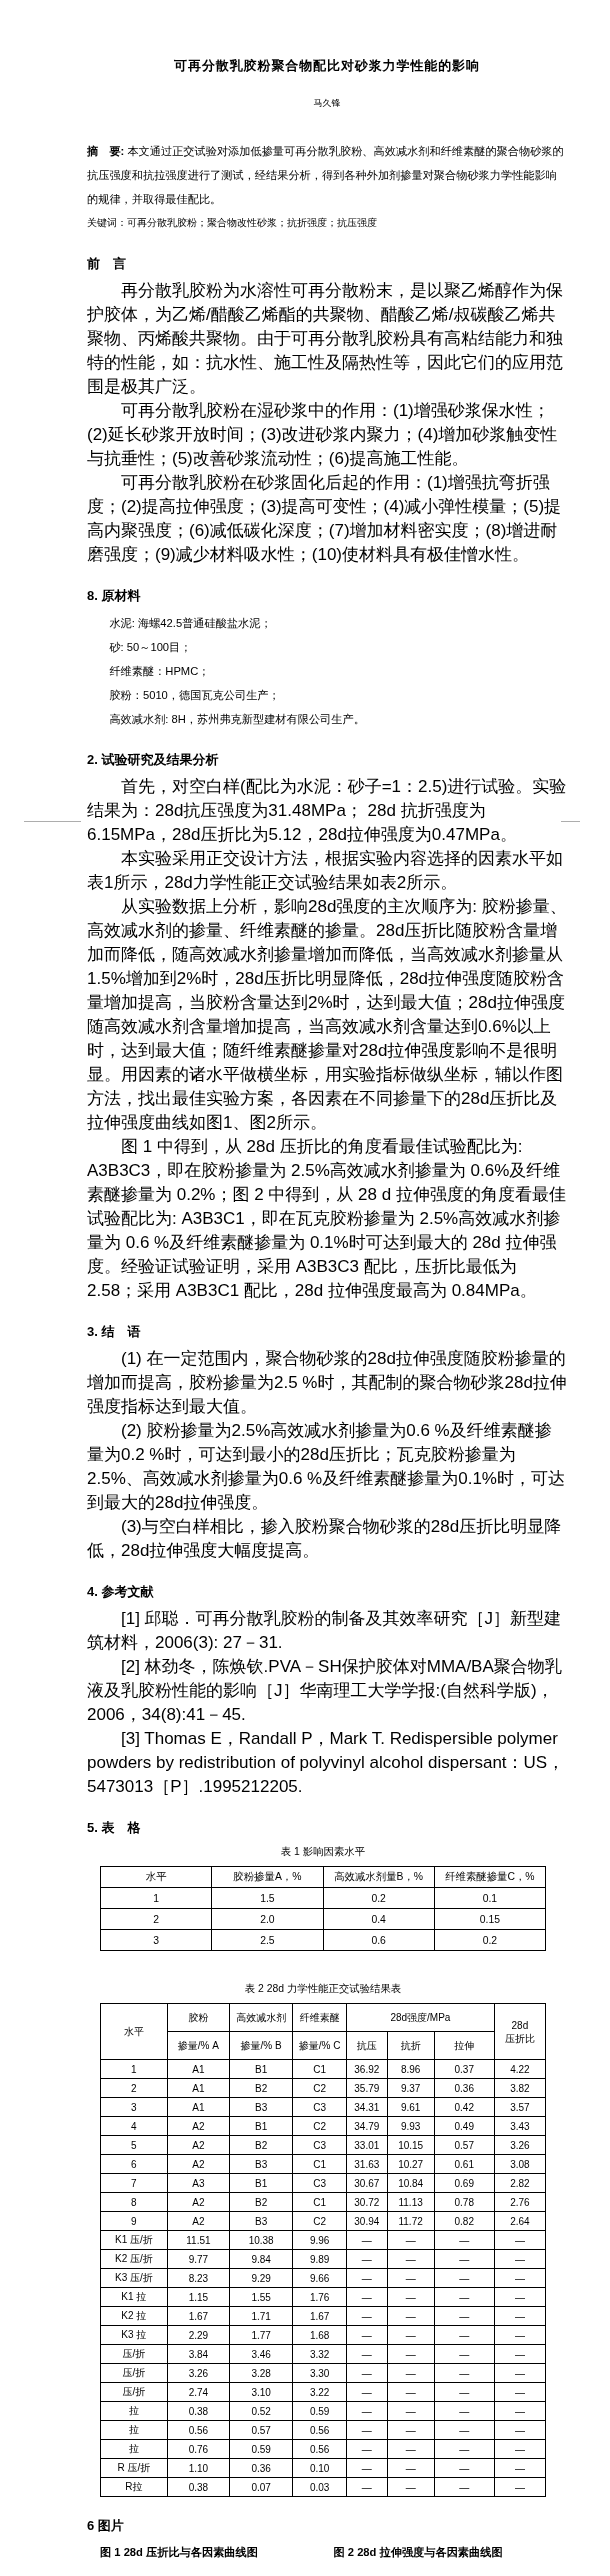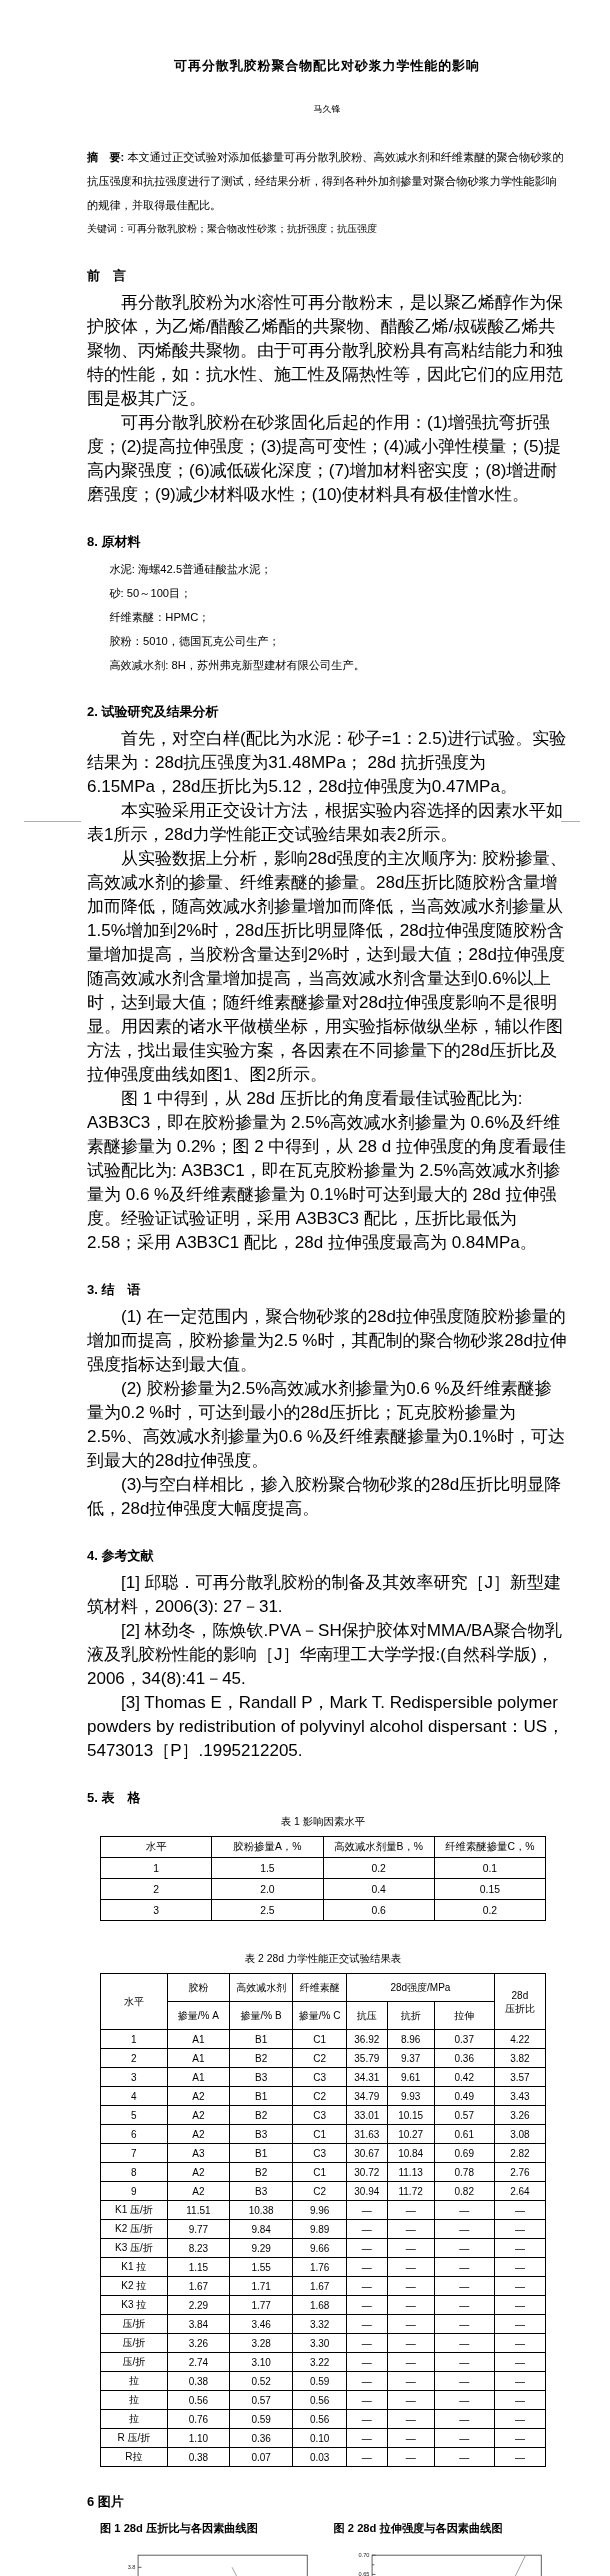--- a/index.html
+++ b/index.html
@@ -1,24 +1,24 @@
 <!DOCTYPE html>
 <html style="font-size:14px"><head>
 <meta charset="utf-8">
 <style>
   html,body{margin:0;padding:0;background:#ffffff;}
   .page{position:relative;width:610px;height:2576px;background:#fff;overflow:hidden;
         font-family:"Liberation Sans","DejaVu Sans",sans-serif;color:#000;}
   .content{padding:57px 43px 0 87px;width:480px;}
   .title{text-align:center;font-size:13px;font-weight:bold;letter-spacing:0.9px;}
-  .author{text-align:center;font-size:9px;margin-top:28px;}
+  .author{text-align:center;font-size:9px;margin-top:22px;}
   .abstract{margin-top:29px;font-size:11.2px;line-height:24px;}
   .ab-label{font-weight:bold;}
   .keywords{font-size:10px;line-height:24px;}
-  .heading{font-size:13px;font-weight:bold;margin:26px 0 6px 0;}
+  .heading{font-size:13px;font-weight:bold;margin:20px 0 6px 0;}
   .para{font-size:17px;line-height:24px;text-indent:2em;margin:0;}
   .mat{font-size:11.2px;line-height:24px;padding-left:2em;margin:0;}
   .tcap{width:472px;text-align:center;font-size:10.4px;margin:8px 0 7px 0;}
   .tcap2{margin-top:31px;}
   table.t{border-collapse:collapse;width:446px;margin-left:13px;text-align:center;
           font-size:10.4px;table-layout:fixed;}
   table.t td{border:0.9px solid #000;padding:0;height:20px;overflow:hidden;white-space:nowrap;}
   #t2 td{height:18px;font-size:10px;}
   #t2 thead td{height:27px;}
   #t2 thead td div{line-height:13px;}
@@ -42,20 +42,21 @@
   <div class="content">
 
     <div class="title">可再分散乳胶粉聚合物配比对砂浆力学性能的影响</div>
     <div class="author">马久锋</div>
 
     <div class="abstract"><span class="ab-label">摘　要:</span> <span>本文通过正交试验对添加低掺量可再分散乳胶粉、高效减水剂和纤维素醚的聚合物砂浆的抗压强度和抗拉强度进行了测试，经结果分析，得到各种外加剂掺量对聚合物砂浆力学性能影响的规律，并取得最佳配比。</span></div>
     <div class="keywords">关键词：可再分散乳胶粉；聚合物改性砂浆；抗折强度；抗压强度</div>
 
     <div class="heading">前　言</div>
     <p class="para">再分散乳胶粉为水溶性可再分散粉末，是以聚乙烯醇作为保护胶体，为乙烯/醋酸乙烯酯的共聚物、醋酸乙烯/叔碳酸乙烯共聚物、丙烯酸共聚物。由于可再分散乳胶粉具有高粘结能力和独特的性能，如：抗水性、施工性及隔热性等，因此它们的应用范围是极其广泛。</p>
+    <p class="para">可再分散乳胶粉在湿砂浆中的作用：(1)增强砂浆保水性；(2)延长砂浆开放时间；(3)改进砂浆内聚力；(4)增加砂浆触变性与抗垂性；(5)改善砂浆流动性；(6)提高施工性能。</p>
     <p class="para">可再分散乳胶粉在砂浆固化后起的作用：(1)增强抗弯折强度；(2)提高拉伸强度；(3)提高可变性；(4)减小弹性模量；(5)提高内聚强度；(6)减低碳化深度；(7)增加材料密实度；(8)增进耐磨强度；(9)减少材料吸水性；(10)使材料具有极佳憎水性。</p>
 
     <div class="heading">8. 原材料</div>
     <p class="mat">水泥: 海螺42.5普通硅酸盐水泥；</p>
     <p class="mat">砂: 50～100目；</p>
     <p class="mat">纤维素醚：HPMC；</p>
     <p class="mat">胶粉：5010，德国瓦克公司生产；</p>
     <p class="mat">高效减水剂: 8H，苏州弗克新型建材有限公司生产。</p>
 
     <div class="heading">2. 试验研究及结果分析</div>

